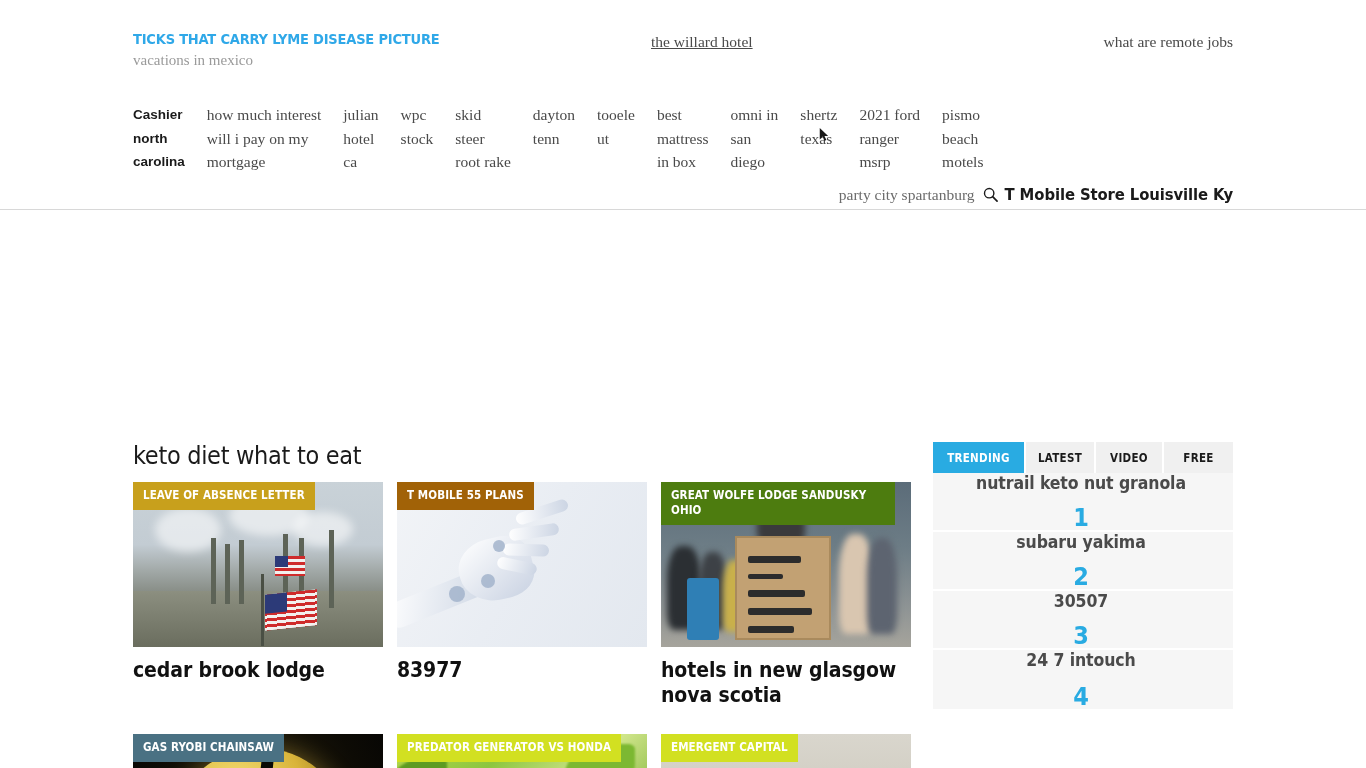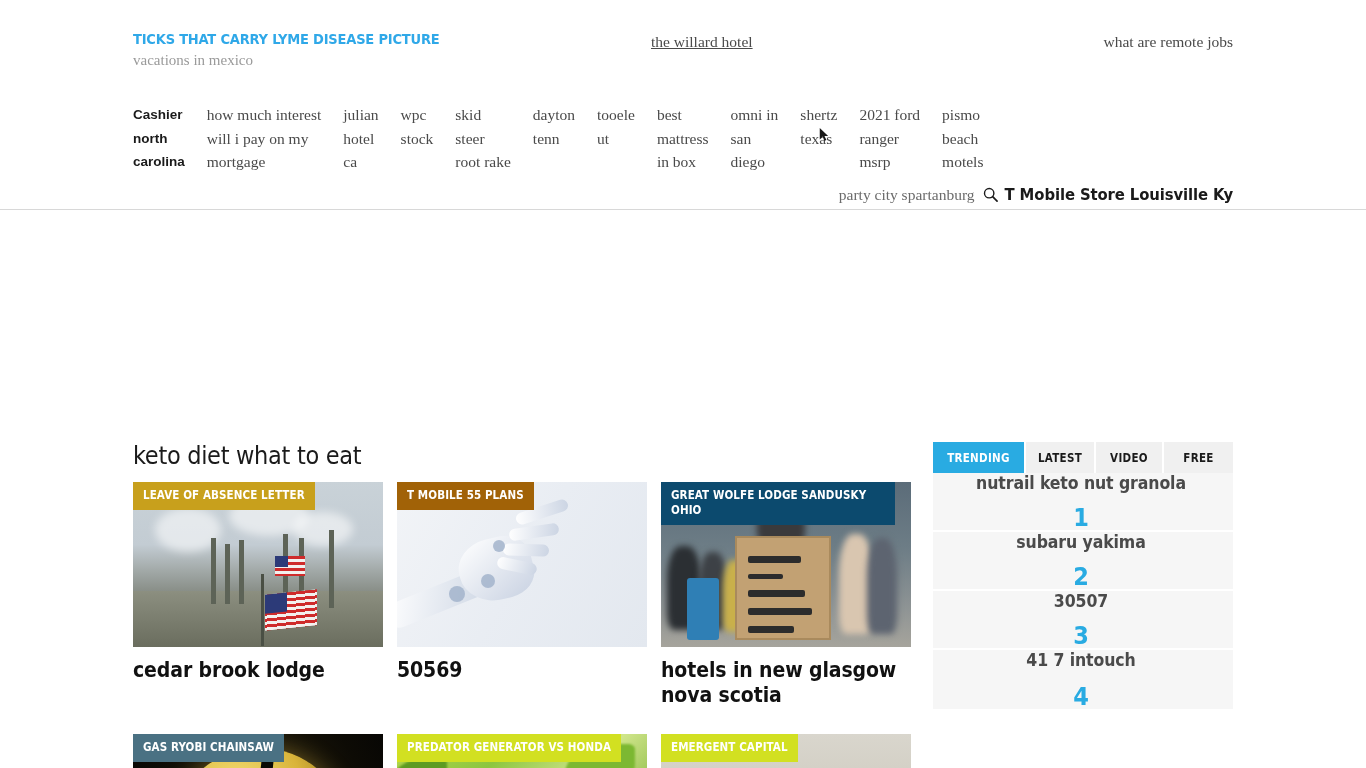--- a/index.html
+++ b/index.html
@@ -358,42 +358,42 @@
           <div class="finger" style="left:118px;top:24px;width:54px;height:12px;transform:rotate(-18deg);"></div>
           <div class="finger" style="left:112px;top:44px;width:50px;height:12px;transform:rotate(-8deg);"></div>
           <div class="finger" style="left:106px;top:62px;width:46px;height:12px;transform:rotate(2deg);"></div>
           <div class="finger" style="left:100px;top:78px;width:40px;height:12px;transform:rotate(12deg);"></div>
           <div class="joint" style="left:96px;top:58px;width:12px;height:12px;"></div>
           <div class="joint" style="left:84px;top:92px;width:14px;height:14px;"></div>
           <div class="joint" style="left:52px;top:104px;width:16px;height:16px;"></div>
         </div>
         <div class="badge" style="background:#a16207">T MOBILE 55 PLANS</div>
       </div>
-      <div class="card-title">50569</div>
+      <div class="card-title">83977</div>
     </div>
 
     <div class="card">
       <div class="thumb">
         <div class="art art-protest">
           <div class="blurfig" style="left:6px;top:64px;width:34px;height:84px;background:#2b2f33;"></div>
           <div class="blurfig" style="left:38px;top:70px;width:28px;height:78px;background:#3d4146;"></div>
           <div class="blurfig" style="left:62px;top:78px;width:24px;height:72px;background:#c9b04a;"></div>
           <div class="bin" style="left:26px;top:96px;width:32px;height:62px;"></div>
           <div class="blurfig" style="left:178px;top:52px;width:34px;height:100px;background:#d9c6b0;"></div>
           <div class="blurfig" style="left:206px;top:56px;width:30px;height:96px;background:#5d6470;"></div>
           <div class="blurfig" style="left:96px;top:6px;width:48px;height:56px;background:#3a3a3c;"></div>
           <div class="sign" style="left:74px;top:54px;width:96px;height:104px;">
             <div class="ln" style="top:18px;width:58%;"></div>
             <div class="ln" style="top:36px;width:38%;height:5px;"></div>
             <div class="ln" style="top:52px;width:62%;"></div>
             <div class="ln" style="top:70px;width:70%;"></div>
             <div class="ln" style="top:88px;width:50%;"></div>
           </div>
         </div>
-        <div class="badge" style="background:#0c4a6e">GREAT WOLFE LODGE SANDUSKY OHIO</div>
+        <div class="badge" style="background:#4d7c0f">GREAT WOLFE LODGE SANDUSKY OHIO</div>
       </div>
       <div class="card-title">hotels in new glasgow nova scotia</div>
     </div>
 
     <div class="row-spacer"></div>
     <div class="row-spacer"></div>
     <div class="row-spacer"></div>
 
     <div class="card">
       <div class="thumb">
@@ -451,19 +451,19 @@
       </div>
       <div class="trend-item">
         <span class="trend-label">subaru yakima</span>
         <span class="trend-num">2</span>
       </div>
       <div class="trend-item">
         <span class="trend-label">30507</span>
         <span class="trend-num">3</span>
       </div>
       <div class="trend-item">
-        <span class="trend-label">41 7 intouch</span>
+        <span class="trend-label">24 7 intouch</span>
         <span class="trend-num">4</span>
       </div>
     </div>
   </aside>
 
 </div>
 
 </body></html>

